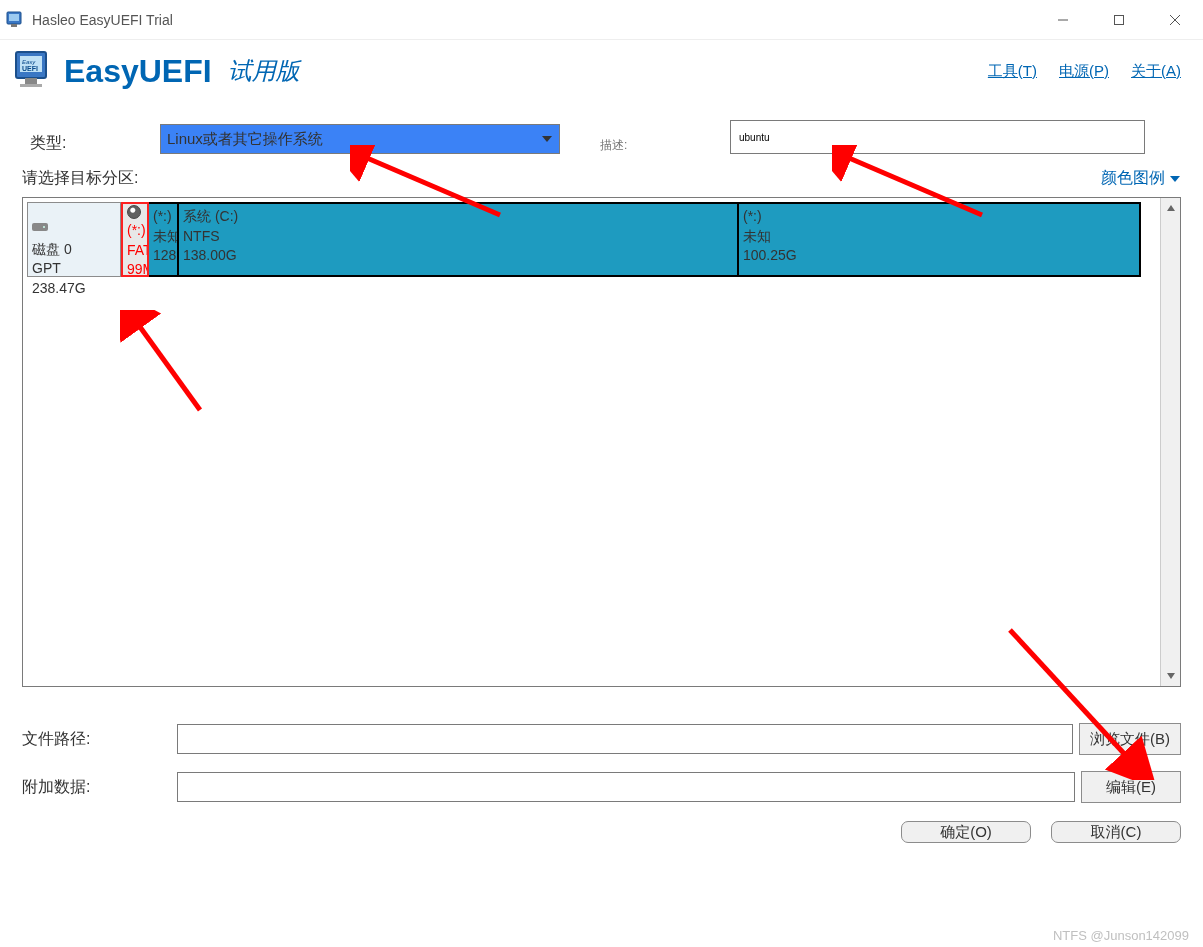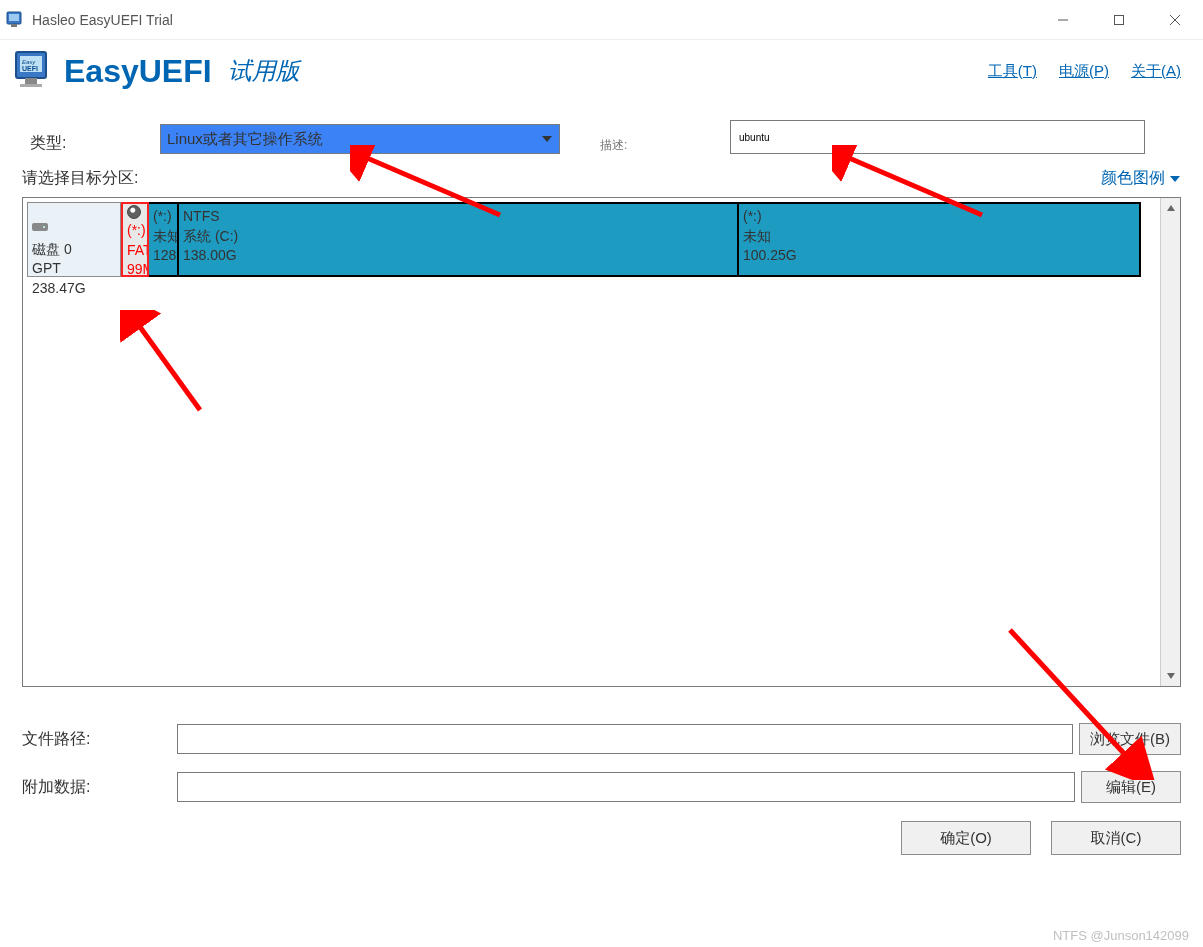--- a/index.html
+++ b/index.html
@@ -115,21 +115,21 @@
   .path-row { display: flex; align-items: center; margin: 10px 0 16px 0; }
   .path-label { width: 155px; font-size: 16px; }
   .path-input { flex: 1 1 auto; border: 1px solid #7a7a7a; height: 30px; background: #fff; padding: 0 6px; font-size: 15px;}
   .btn {
     border: 1px solid #8c8c8c; background: #f0f0f0;
     height: 32px; min-width: 100px; padding: 0 10px;
     font-size: 15px; display: flex; align-items: center; justify-content: center;
     margin-left: 6px;
   }
   .action-row { display: flex; justify-content: flex-end; gap: 14px; margin-top: 18px; }
-  .action-row .btn { min-width: 130px; height: 34px;}
+  .action-row .btn { min-width: 130px; height: 22px; border-radius: 7px;}
   
   .arrow-svg { position: absolute; pointer-events: none; }
   .watermark {
     position: absolute; right: 14px; bottom: 4px;
     font-size: 13px; color: #c0c0c0;
   }
 </style>
 </head>
 <body>
 
@@ -226,22 +226,22 @@
               <span class="pline">(*:)</span>
               <span class="pline">FAT</span>
               <span class="pline">99M</span>
             </div>
             <div class="part-cell" style="width: 30px;">
               <span class="pline">(*:)</span>
               <span class="pline">未知</span>
               <span class="pline">128</span>
             </div>
             <div class="part-cell" style="width: 560px;">
+              <span class="pline">系统 (C:)</span>
               <span class="pline">NTFS</span>
-              <span class="pline">系统 (C:)</span>
               <span class="pline">138.00G</span>
             </div>
             <div class="part-cell" style="width: 402px;">
               <span class="pline">(*:)</span>
               <span class="pline">未知</span>
               <span class="pline">100.25G</span>
             </div>
           </div>
       </div>
     </div>

